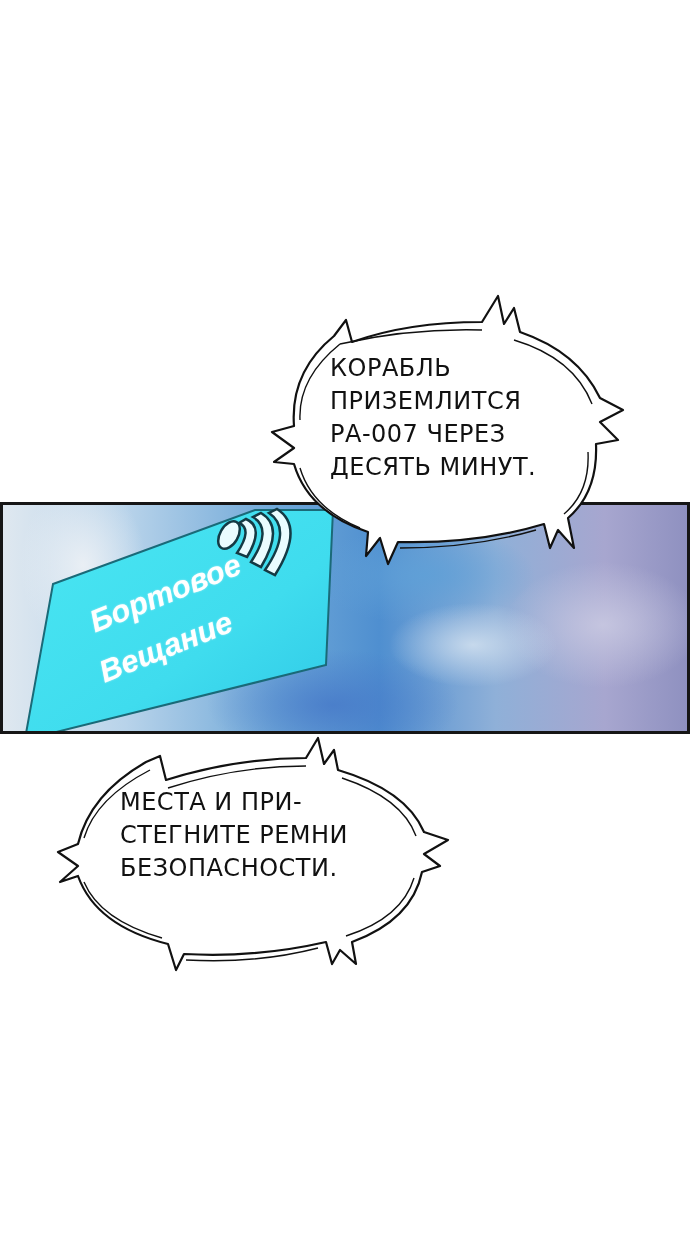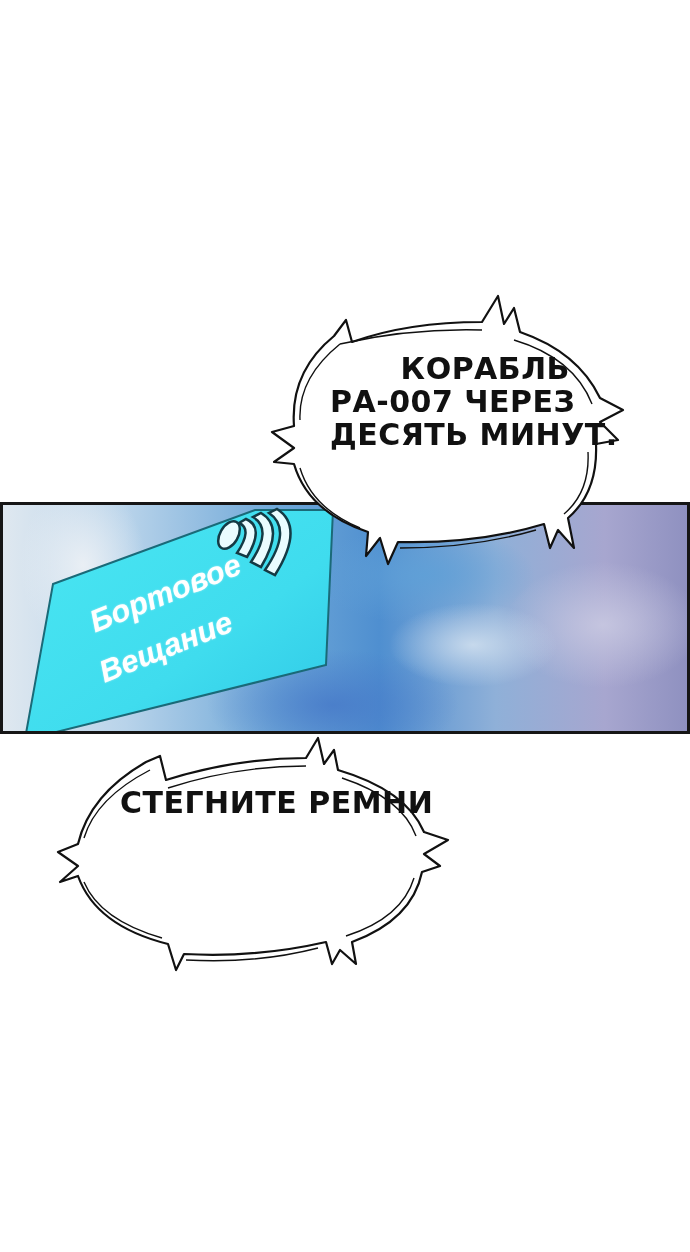--- a/index.html
+++ b/index.html
@@ -27,24 +27,23 @@
     transform: rotate(-22deg); transform-origin: 0 0;
     text-shadow: 0 0 2px rgba(255,255,255,0.6);
   }
   .sign-text .line { display: block; white-space: nowrap; }
   .sign-text .l1 { position: absolute; left: 20px; top: 60px; }
   .sign-text .l2 { position: absolute; left: 10px; top: 110px; }
 
   
   .bubble-svg { position: absolute; }
   .bubble-text {
-    position: absolute; text-align: right; color: #111111;
-    font-family: "DejaVu Sans", sans-serif; font-size: 30px; line-height: 33px; letter-spacing: 0.5px;
+    position: absolute; text-align: left; color: #111111;
+    font-family: "DejaVu Sans", sans-serif; font-size: 24px; line-height: 33px; letter-spacing: 0.5px;
     text-transform: uppercase;
-    font-weight: bold;
   }
   .bubble-text .line { display: block; white-space: nowrap; }
   .bubble1-text { left: 330px; top: 352px; width: 240px; }
   .bubble2-text { left: 120px; top: 786px; width: 285px; }
 </style>
 </head>
 <body>
 
 <div class="page">
 
@@ -79,31 +78,34 @@
          Q140,30 214,30 L230,4 L236,32 L246,16 L252,40
          Q310,60 332,106 L355,118 L332,130 L350,148 L328,152
          Q330,200 300,226 L306,256 L290,238 L282,256 L276,232
          Q210,252 130,250 L120,272 L112,246 L98,264 L100,240
          Q40,220 26,172 L6,170 L26,156 L4,140 L26,134
          Q22,80 66,44 Z"></path>
     <path fill="none" stroke="#111" stroke-width="1.4" stroke-linejoin="round" d="M72,52 Q142,36 214,38 M246,48 Q306,66 324,112 M320,160 Q322,200 296,222 M268,238 Q206,256 132,256 M92,236 Q44,216 32,176 M32,128 Q30,86 72,52"></path>
   </svg>
   <div class="bubble-text bubble1-text">
     <span class="line">Корабль</span>
+    <span class="line">приземлится</span>
     <span class="line">РА-007 через</span>
     <span class="line">десять минут.</span>
   </div>
 
   <svg class="bubble-svg" style="left:56px; top:736px;" width="396" height="236" viewBox="0 0 396 236">
     <path fill="#ffffff" stroke="#111" stroke-width="2.2" stroke-linejoin="round" d="M90,26 L104,20 L110,44
          Q180,22 250,22 L262,2 L268,28 L278,14 L282,34
          Q350,54 368,96 L392,104 L368,118 L384,130 L366,136
          Q356,184 296,206 L300,228 L284,214 L276,228 L270,206
          Q200,222 128,218 L120,234 L112,208
          Q40,190 22,140 L4,146 L22,130 L2,116 L22,108
          Q34,58 90,26 Z"></path>
     <path fill="none" stroke="#111" stroke-width="1.4" stroke-linejoin="round" d="M112,52 Q180,30 250,30 M286,42 Q346,62 360,100 M358,142 Q346,182 290,200 M262,212 Q200,228 130,224 M106,202 Q44,184 28,146 M28,102 Q40,62 94,34"></path>
   </svg>
   <div class="bubble-text bubble2-text">
+    <span class="line">места и при-</span>
     <span class="line">стегните ремни</span>
+    <span class="line">безопасности.</span>
   </div>
 
 </div>
 
 </body></html>

